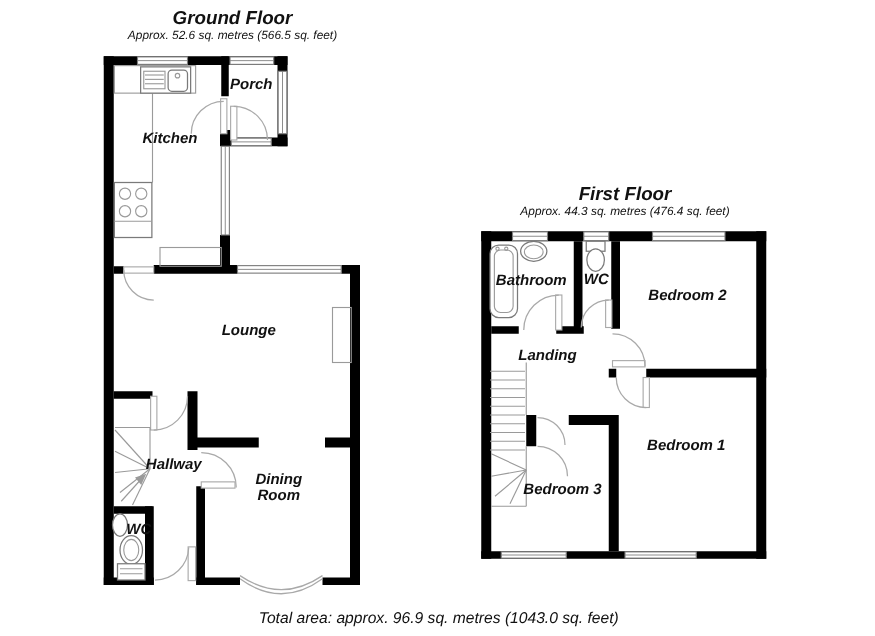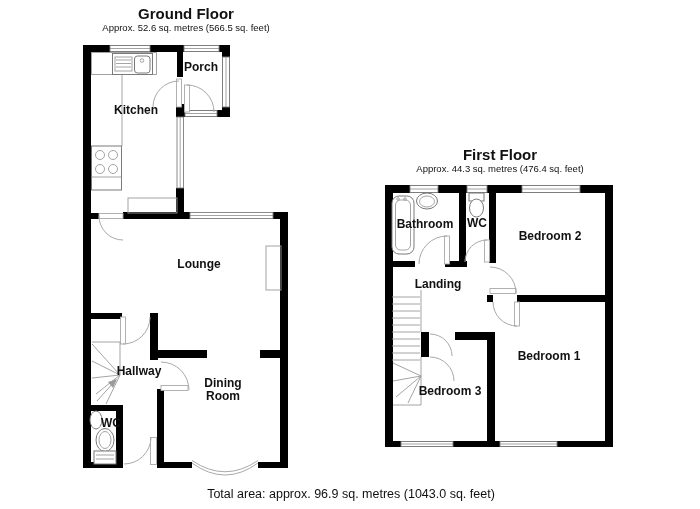--- a/index.html
+++ b/index.html
@@ -1,17 +1,17 @@
 <!DOCTYPE html>
 <html><head>
 <meta charset="utf-8">
 <style>
   html,body{margin:0;padding:0;background:#fff;}
   #stage{position:relative;width:700px;height:509px;background:#fff;overflow:hidden;
-         font-family:"Liberation Sans",sans-serif;}
+         font-family:"Liberation Sans",sans-serif;font-style:italic;}
   svg text{font-family:"Liberation Sans",sans-serif;fill:#111;}
   .room-label{font-size:12px;font-weight:bold;}
   .floor-title{font-size:15px;font-weight:bold;}
   .floor-sub{font-size:9.5px;}
   .footer-text{font-size:12.5px;}
   .wall{fill:#000;stroke:none;}
   .win{fill:#fff;stroke:#7d7d7d;stroke-width:0.9;}
   .winline{stroke:#7d7d7d;stroke-width:0.7;}
   .arc{fill:none;stroke:#a9a9a9;stroke-width:1;}
   .leaf{fill:#fff;stroke:#a9a9a9;stroke-width:0.9;}

